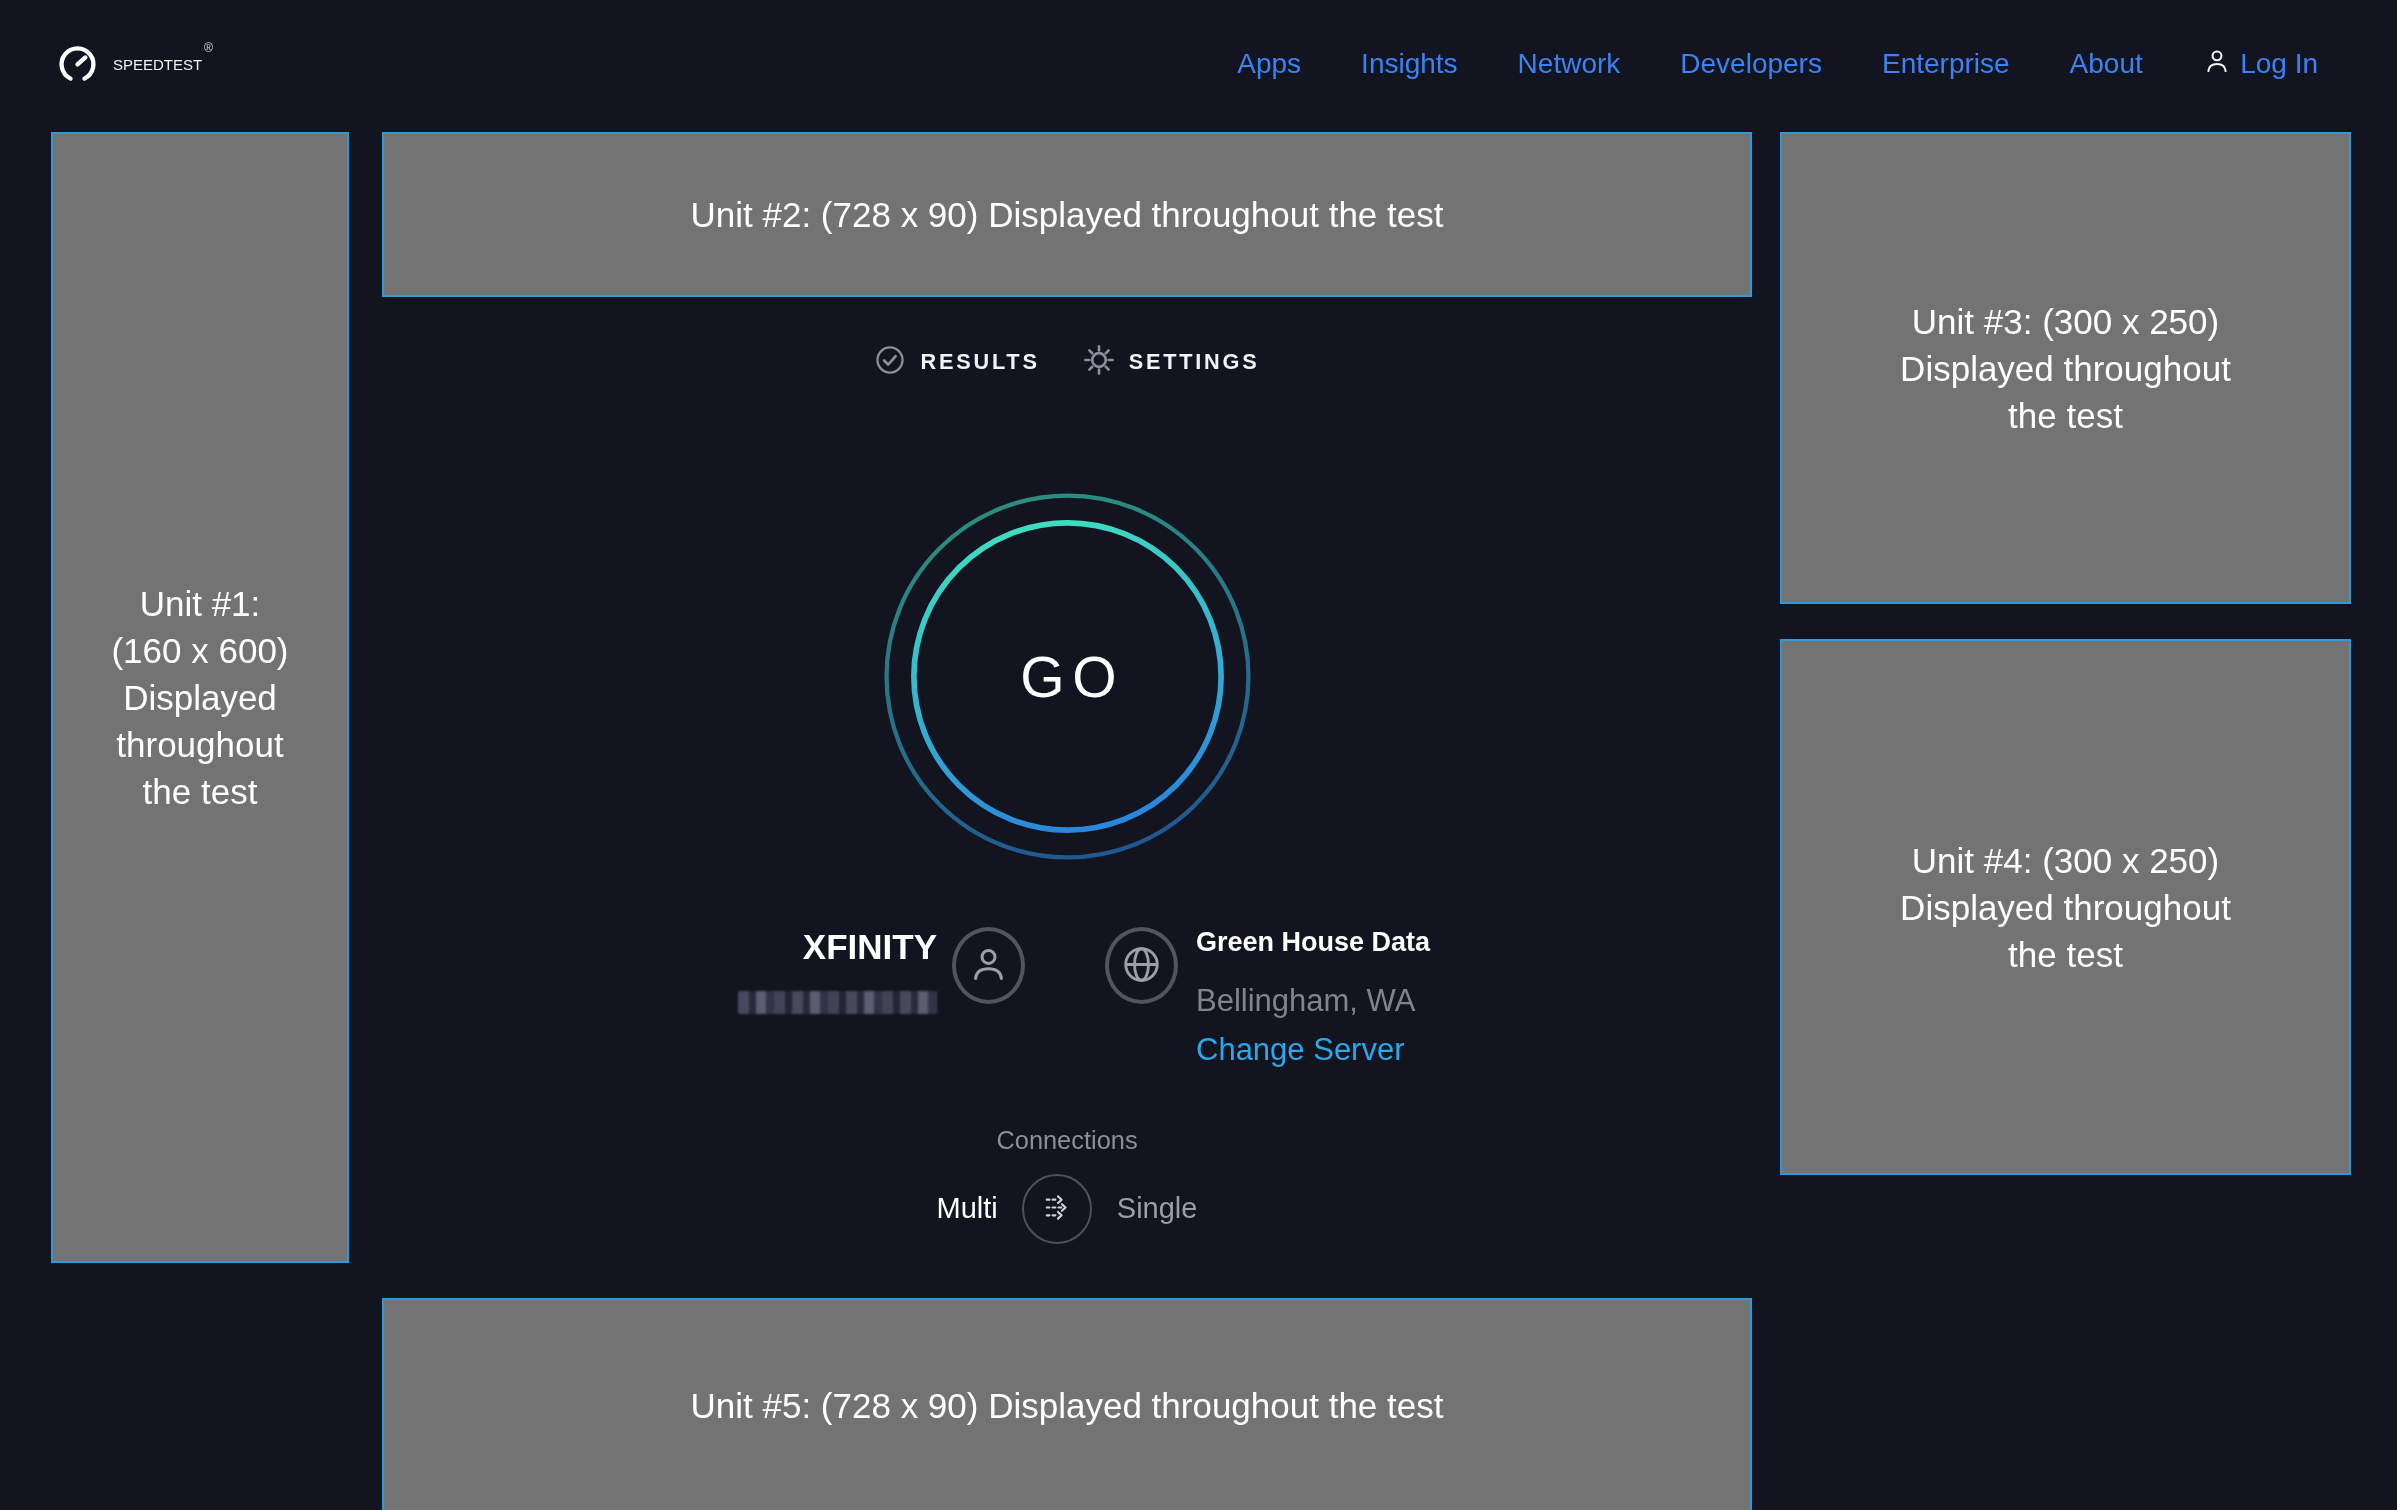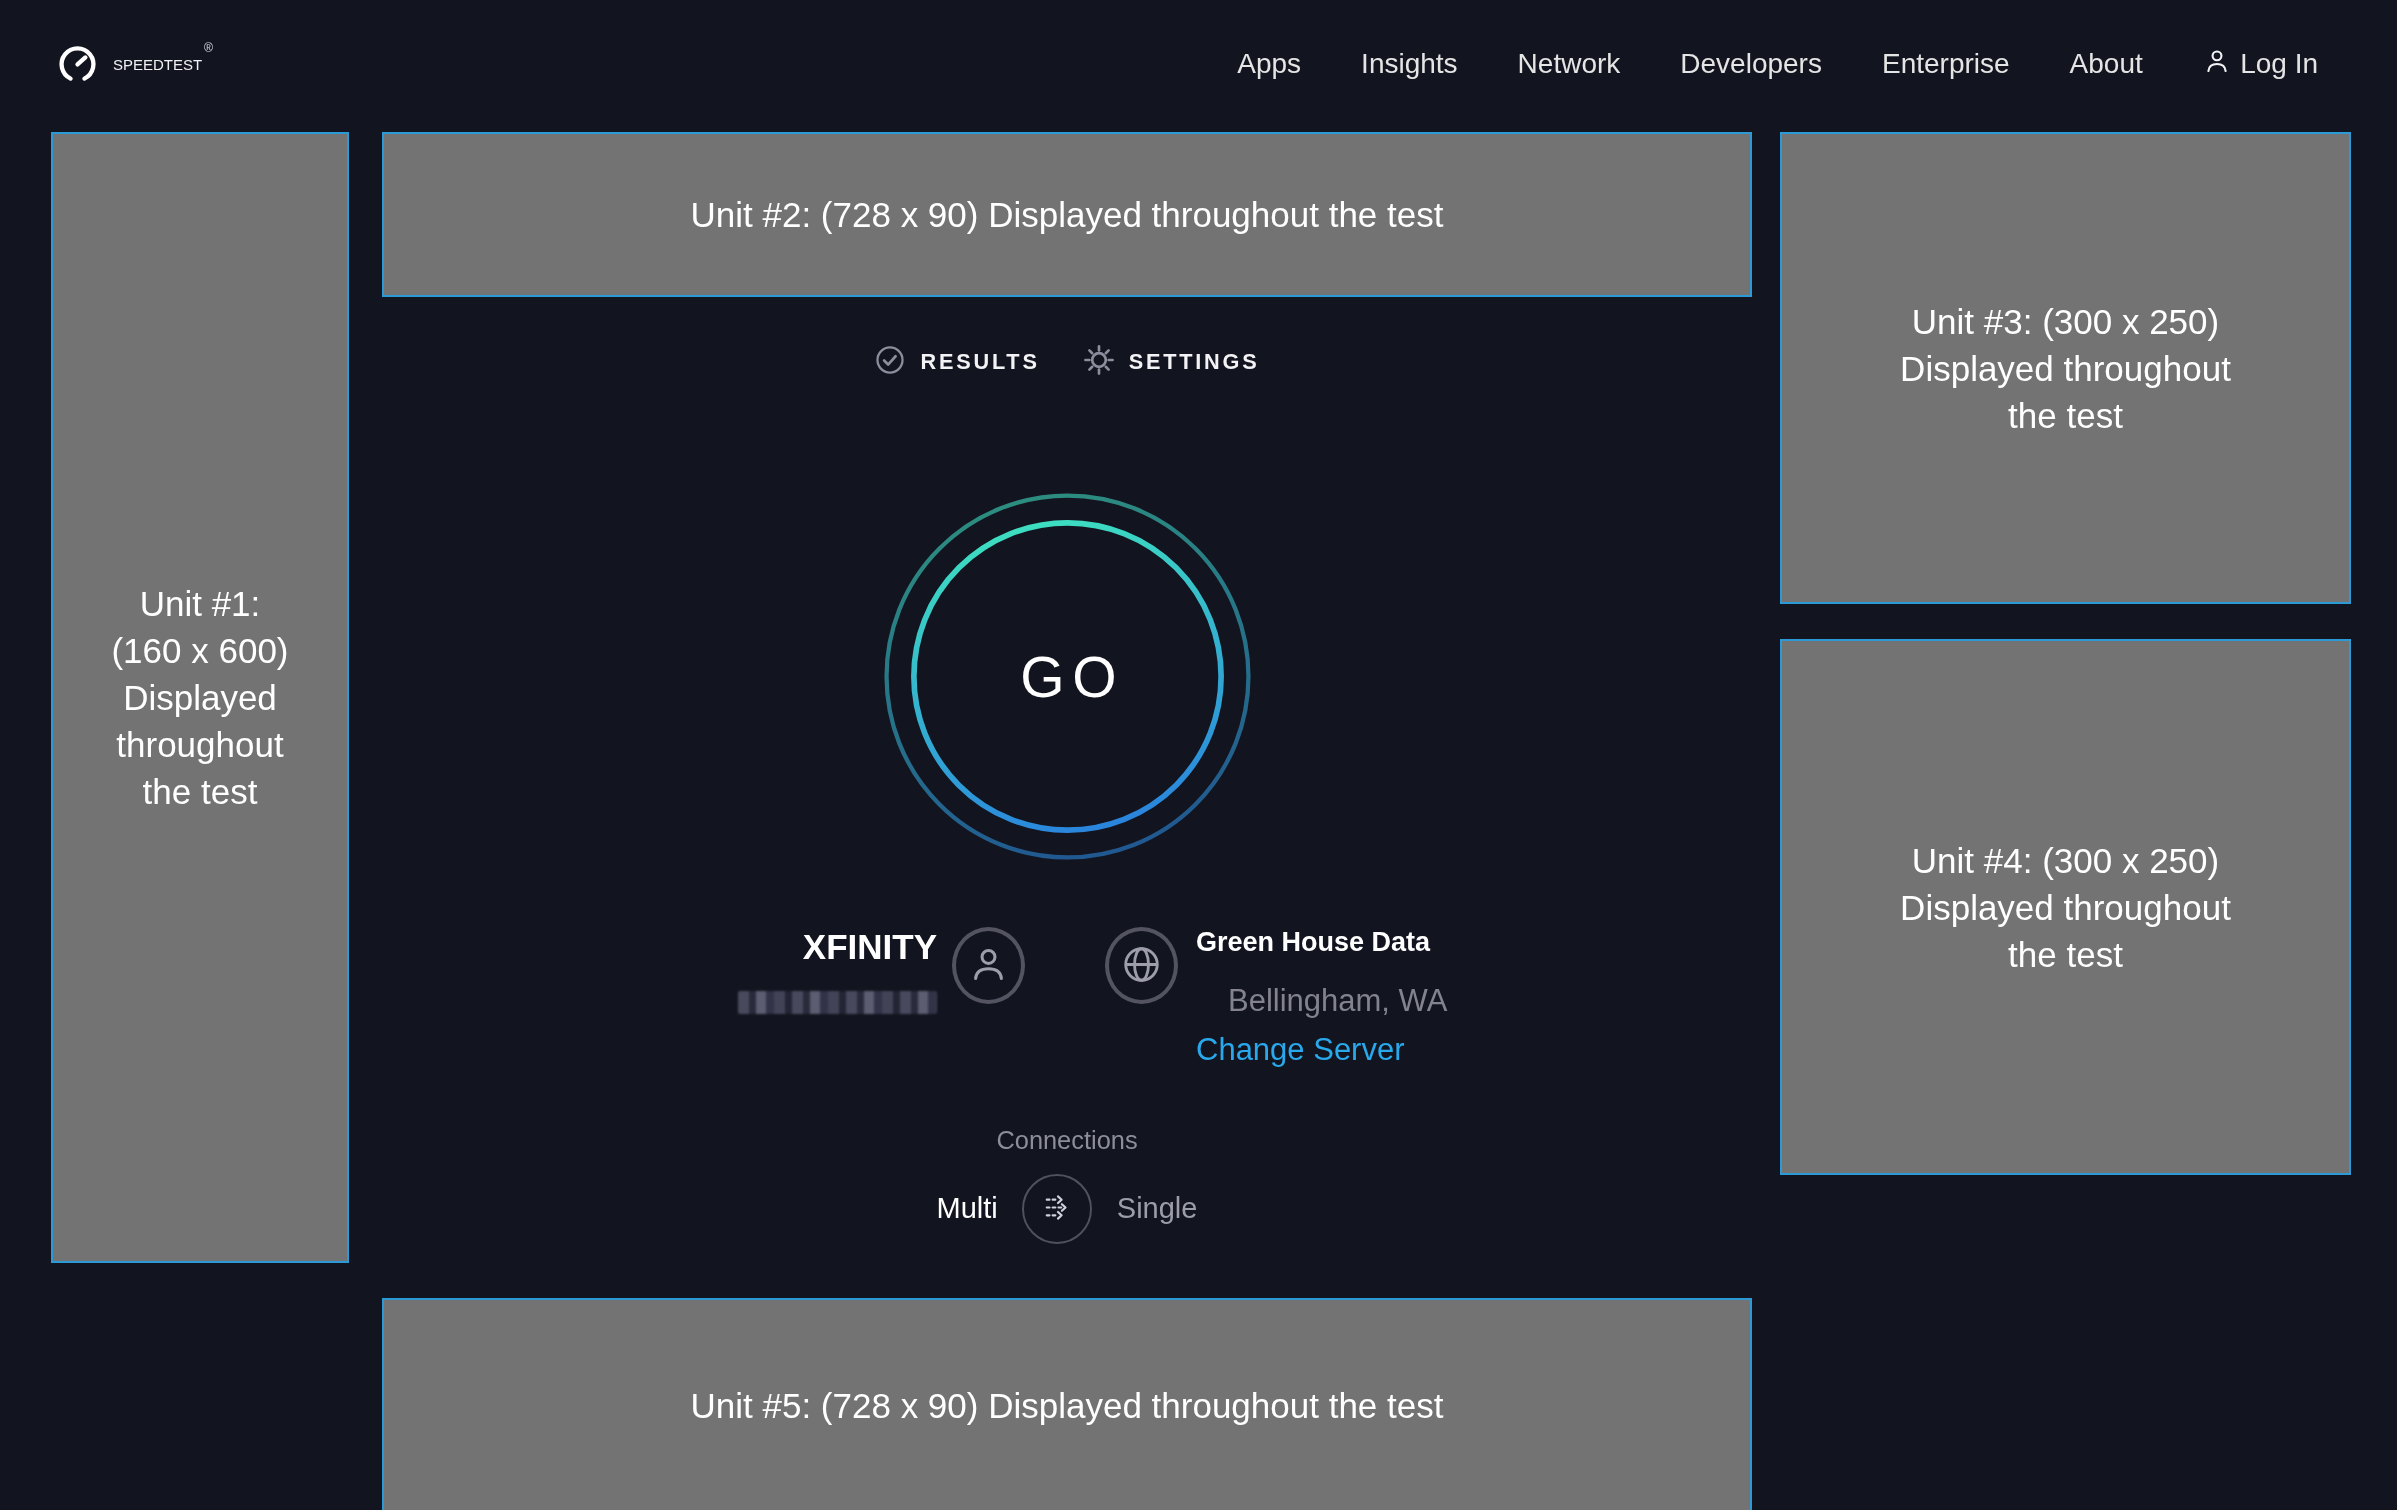--- a/index.html
+++ b/index.html
@@ -14,21 +14,21 @@
 
   
   .header {
     position:absolute; top:0; left:0; width:2397px; height:128px;
     display:flex; align-items:center; justify-content:space-between;
     padding:0 79px 0 55px;
   }
   .logo { display:flex; align-items:center; gap:13px; cursor:pointer; }
   .logo-tm { font-size:12.2px; vertical-align:top; position:relative; top:-15px; color:#d8d8de; margin-left:1.9px; }
   .nav { display:flex; align-items:center; gap:60px; }
-  .nav-item { font-size:28px; color:#e5e5e5; cursor:pointer; white-space:nowrap; }
+  .nav-item { font-size:28px; color:#3b82f6; cursor:pointer; white-space:nowrap; }
   .login { display:flex; align-items:center; gap:9.4px; cursor:pointer; }
 
   
   .ad {
     position:absolute;
     background:#737373;
     border:2.8px solid #2b9ad6;
     color:#ffffff;
     display:flex; flex-direction:column; align-items:center; justify-content:center;
     text-align:center;
@@ -70,21 +70,21 @@
       #383850 28px 36px, #4c4c62 36px 47px, #272738 47px 54px);
     filter:blur(1.2px); opacity:0.85; border-radius:1.9px;
   }
   .icon-circle {
     position:absolute; width:73px; height:77px; border:4.7px solid #535362;
     border-radius:50%; display:flex; align-items:center; justify-content:center;
   }
   .isp-circle   { left:952px; top:927px; }
   .server-circle{ left:1105px; top:927px; }
   .server-name     { position:absolute; left:1196px; top:927px;  font-size:27px; font-weight:600; color:#ffffff; }
-  .server-location { position:absolute; left:1196px; top:983px; font-size:31px; color:#83838f;margin-left:32px; }
+  .server-location { position:absolute; left:1196px; top:983px; font-size:31px; color:#83838f; }
   .change-server   { position:absolute; left:1196px; top:1032px; font-size:31px; color:#29a9ec; cursor:pointer; }
 
   
   .connections-heading {
     position:absolute; left:382px; top:1126px; width:1370px;
     text-align:center; font-size:25.4px; color:#8d8d9b;
   }
   .connections-row {
     position:absolute; left:382px; top:1171px; width:1370px; height:75px;
     display:flex; align-items:center; justify-content:center; gap:24.5px;

